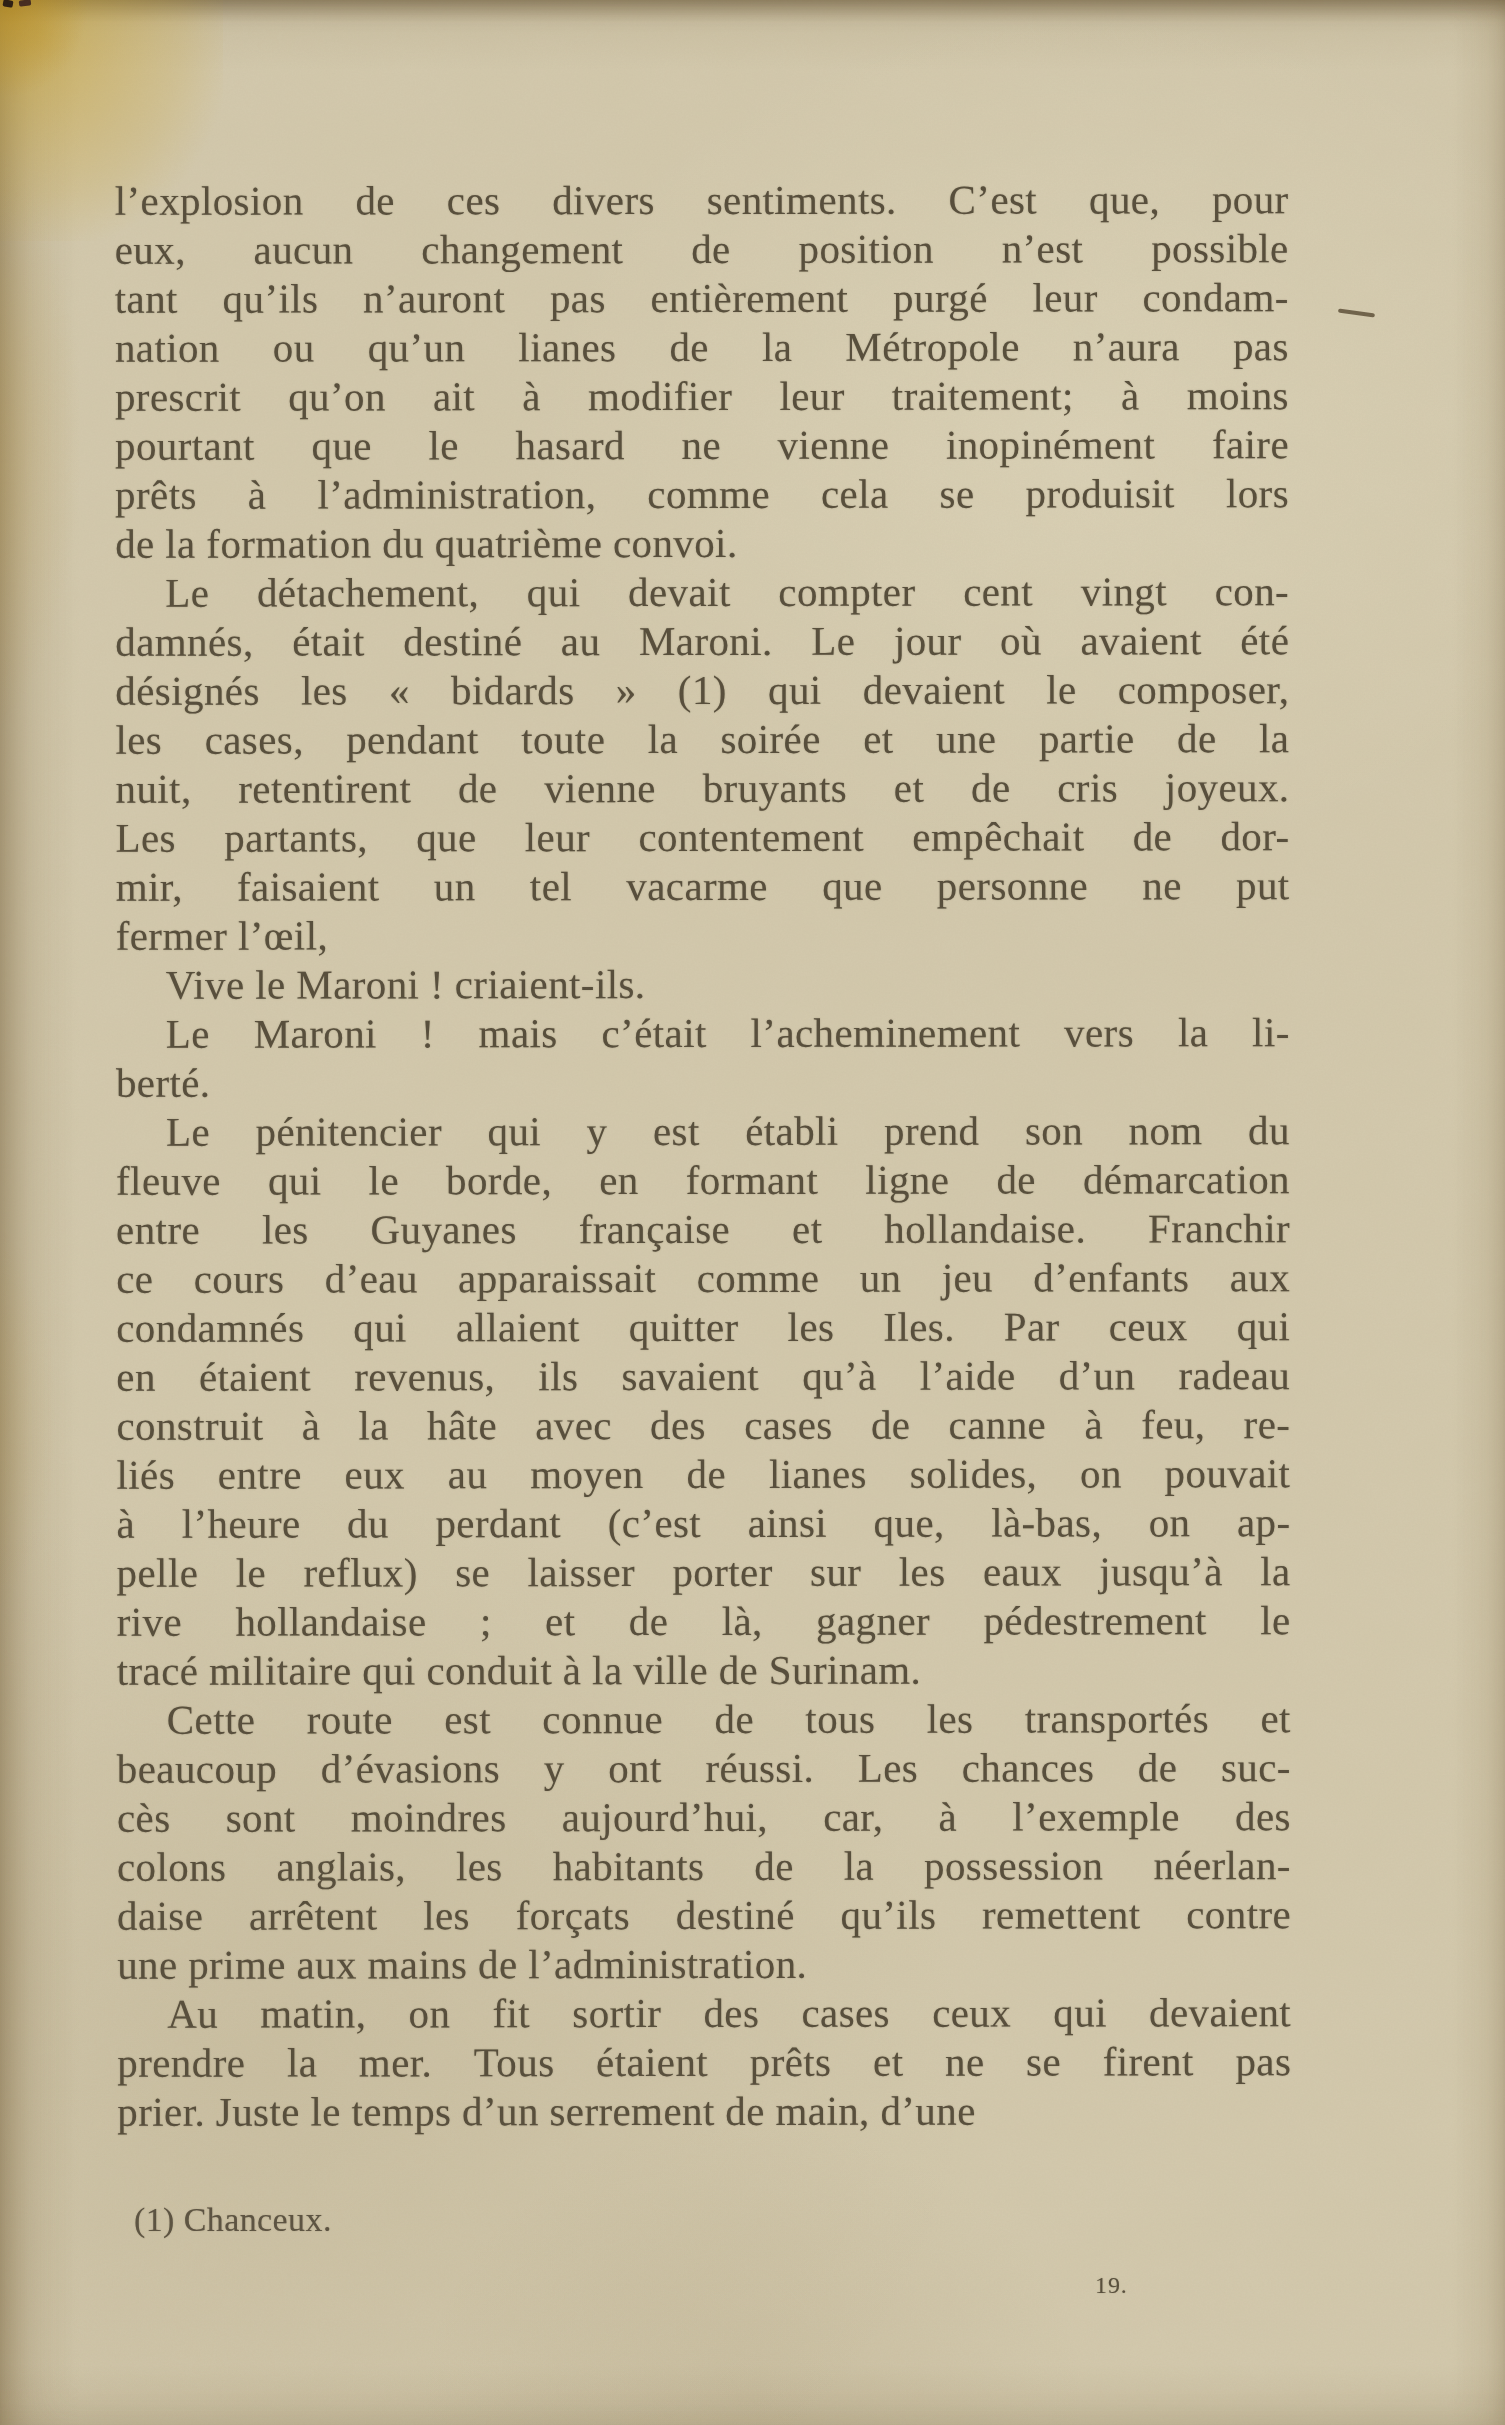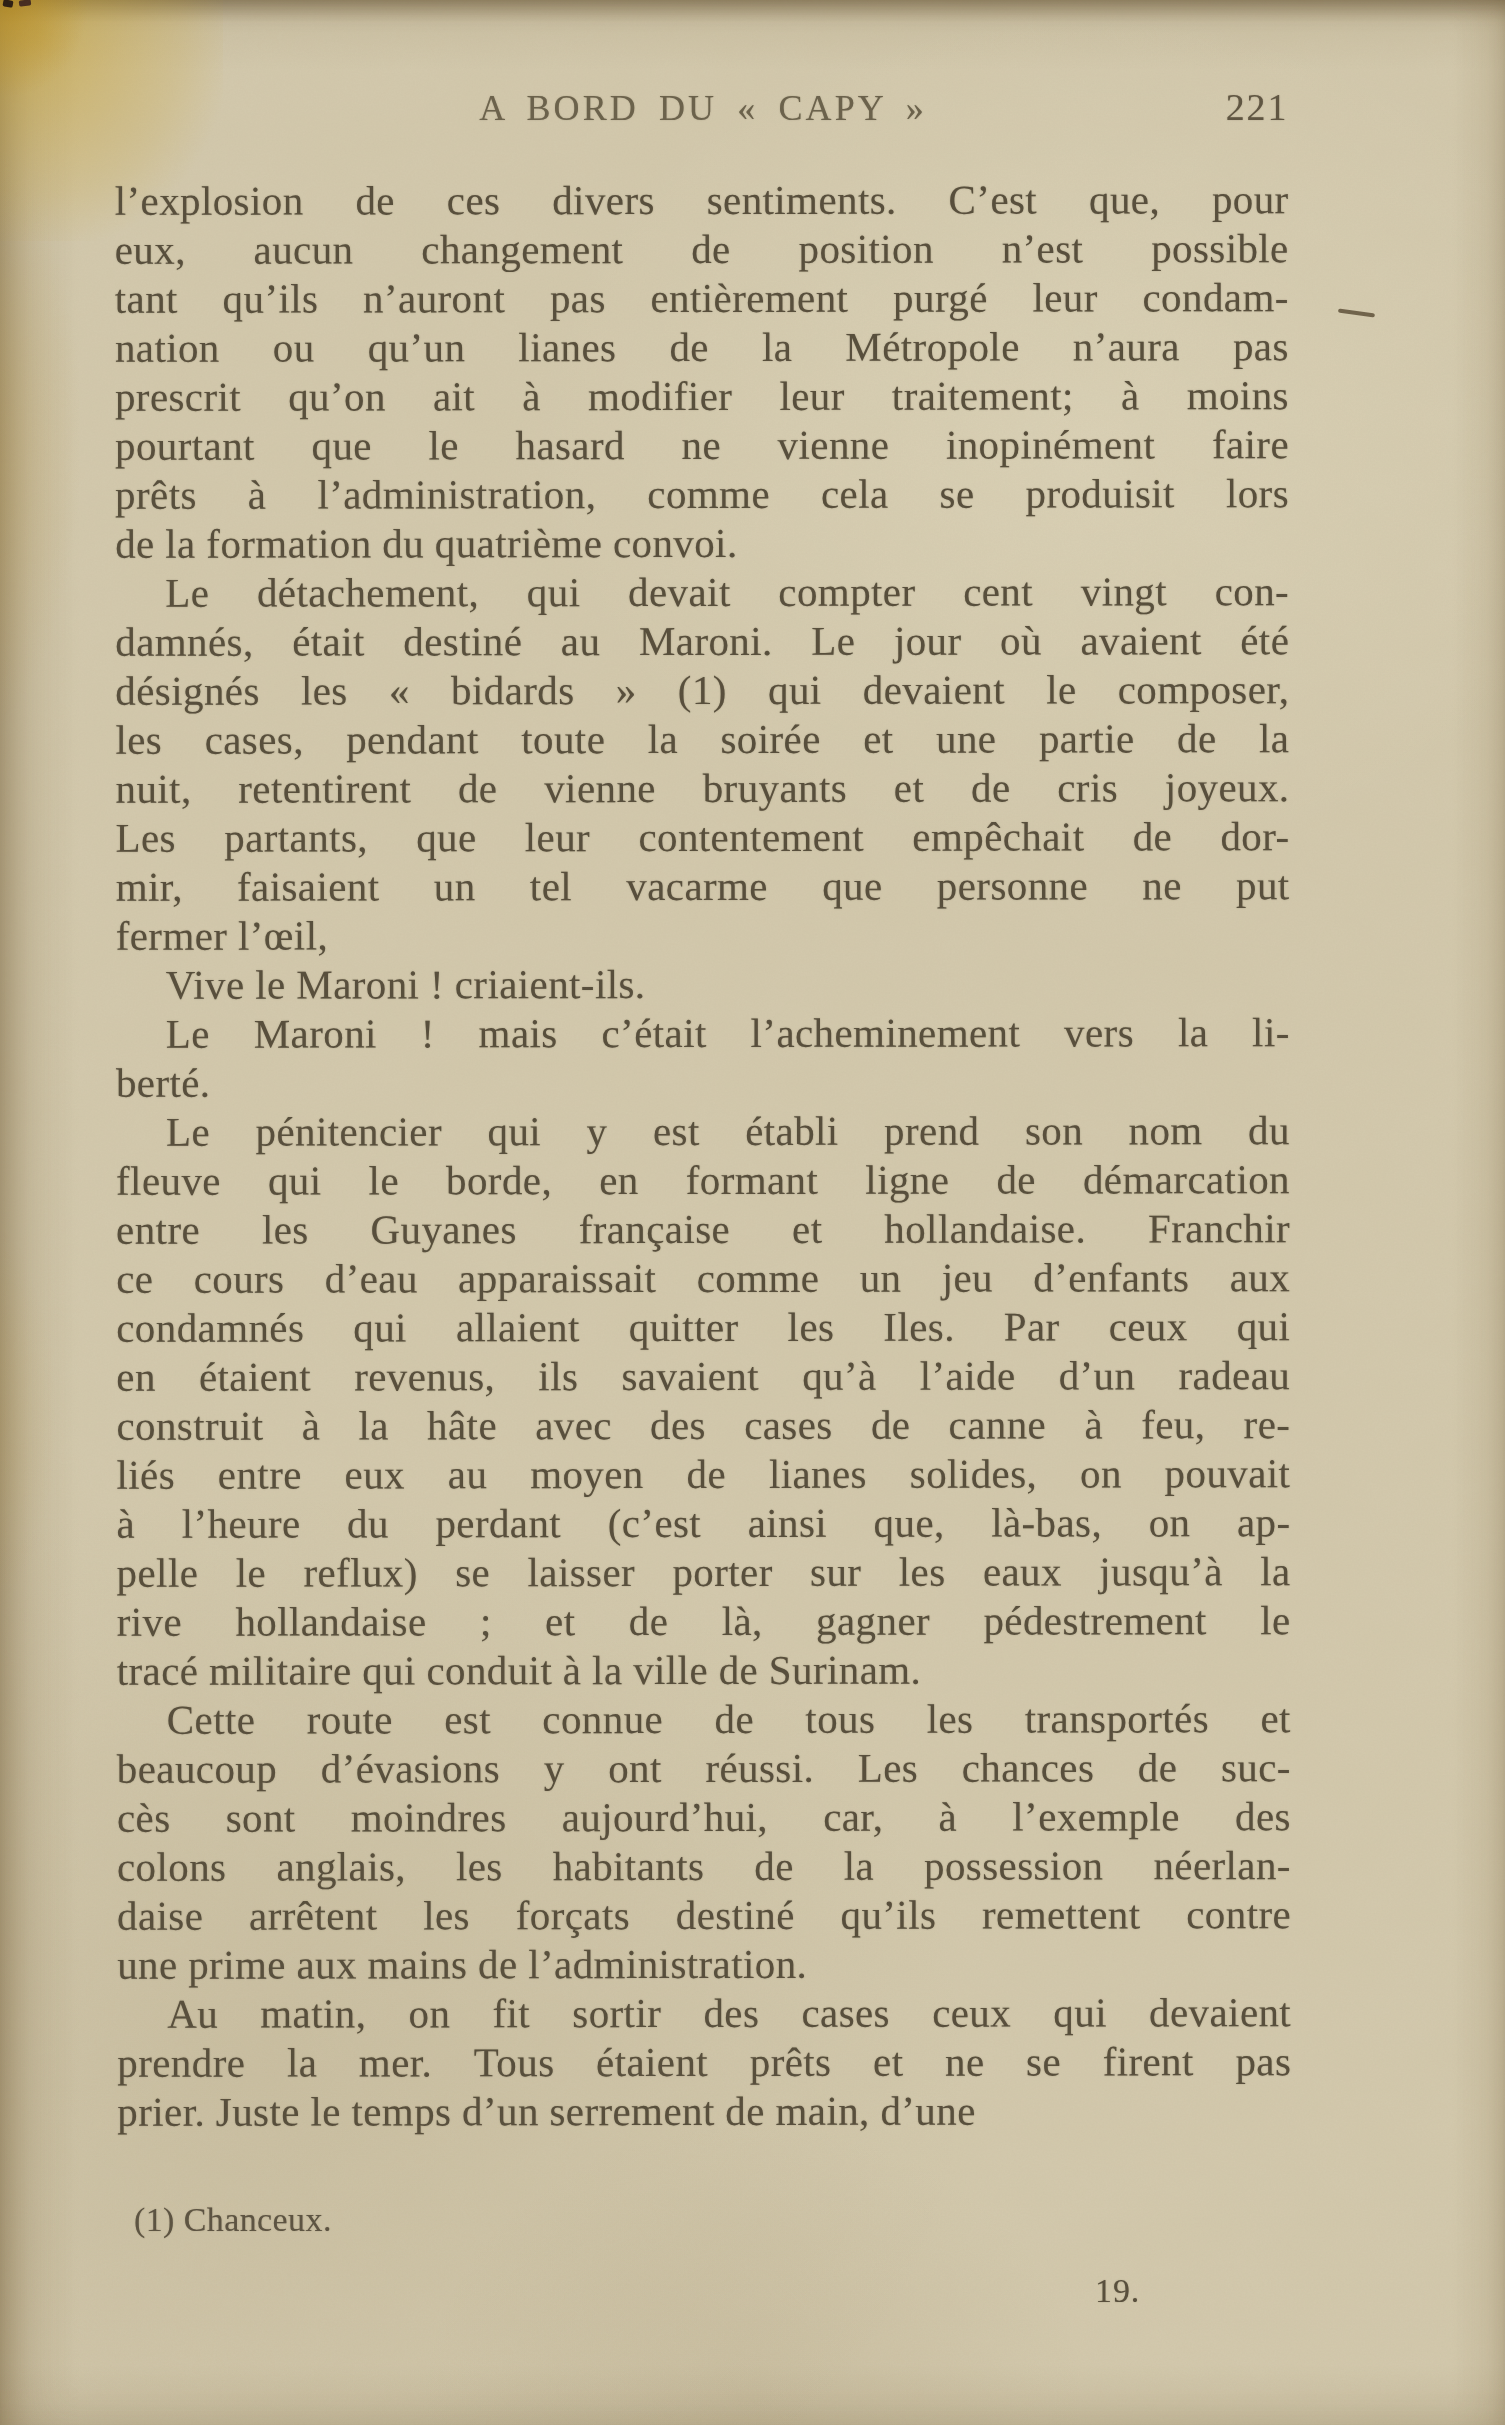--- a/index.html
+++ b/index.html
@@ -80,43 +80,39 @@
   .w { white-space: pre; }
 
   
   .footnote {
     position: absolute; left: 134px; top: 2201px;
     font-size: 34px; color: #5a5140; letter-spacing: 0.4px;
     text-shadow: 0 0 1.2px rgba(80,70,52,0.45);
   }
   .footer-mark {
     position: absolute; left: 1095px; top: 2272px;
-    font-size: 34px; color: #564d3b; letter-spacing: 0.9px;
+    font-size: 24px; color: #564d3b; letter-spacing: 0.9px;
     text-shadow: 0 0 1.2px rgba(80,70,52,0.45);
   }
 
   .grain { position: absolute; left: 0; top: 0; pointer-events: none; opacity: 0.55; }
 </style>
 </head>
 <body>
 
 <div class="page">
 
   <div class="stain stain-topleft"></div>
   <div class="stain stain-corner"></div>
   <div class="stain stain-left"></div>
   <div class="stain stain-left-low"></div>
   <div class="speck speck-1"></div>
   <div class="speck speck-2"></div>
   <div class="pen-mark"></div>
 
-  <div class="header">
-    <span class="running-title">A BORD DU « CAPY »</span>
-    <span class="page-number">221</span>
-  </div>
 
   <div class="body-text">
       <div class="line justify">
         <span class="w">l’explosion</span>
         <span class="w">de</span>
         <span class="w">ces</span>
         <span class="w">divers</span>
         <span class="w">sentiments.</span>
         <span class="w">C’est</span>
         <span class="w">que,</span>

